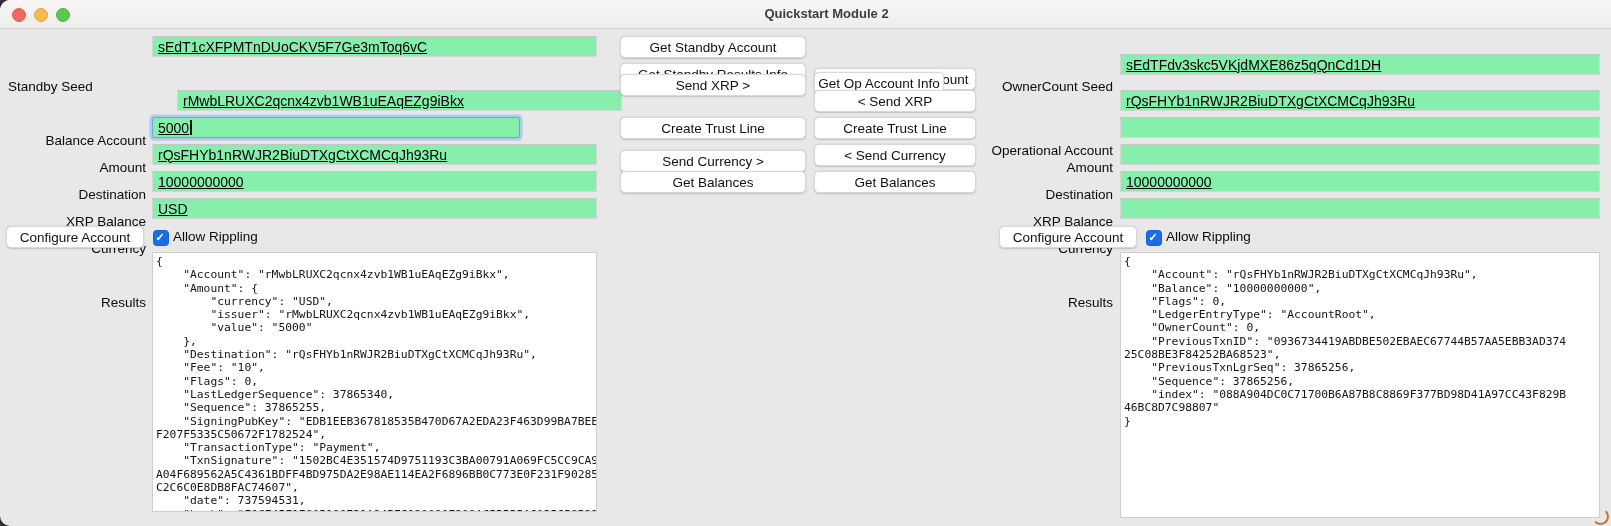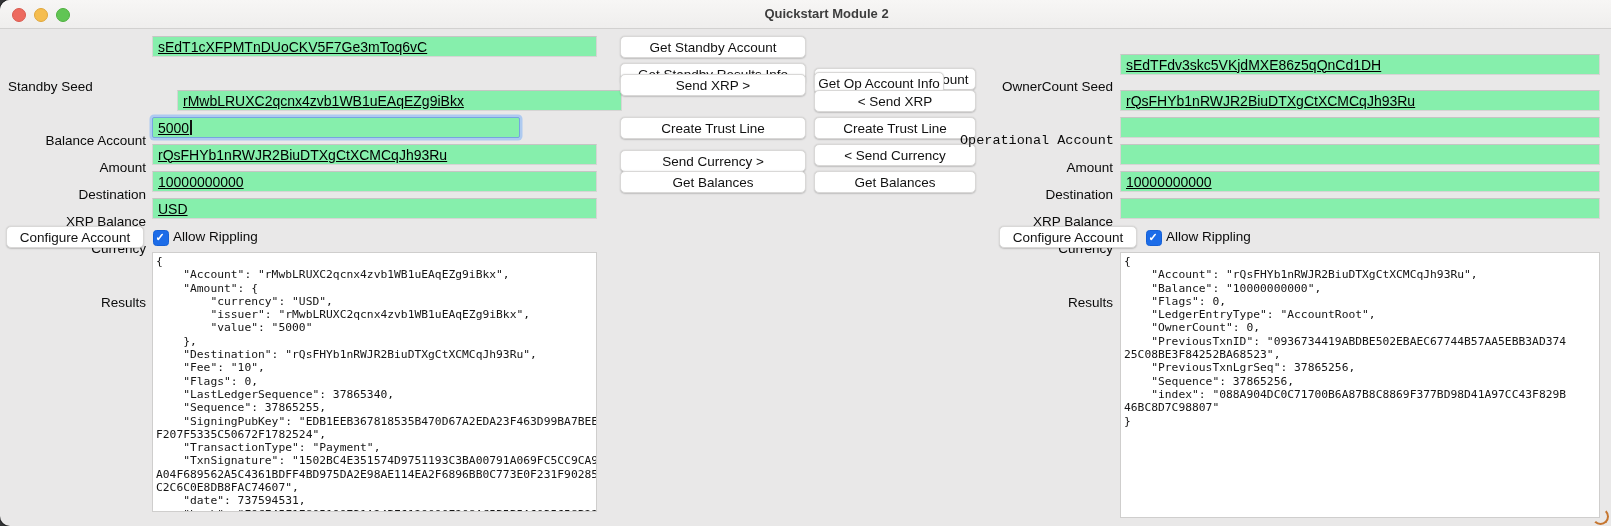--- a/index.html
+++ b/index.html
@@ -110,21 +110,21 @@
   <div class="btn" style="left:814px;top:36px;width:162px;margin-top:32px;">Get Operational Account</div>
   <div class="btn" style="left:814px;top:72px;width:130px;">Get Op Account Info</div>
   <div class="btn" style="left:814px;top:90px;width:162px;">&lt; Send XRP</div>
   <div class="btn" style="left:814px;top:117px;width:162px;">Create Trust Line</div>
   <div class="btn" style="left:814px;top:144px;width:162px;">&lt; Send Currency</div>
   <div class="btn" style="left:814px;top:171px;width:162px;">Get Balances</div>
 
   <div class="lbl" style="left:960px;top:36px;width:153px;">OwnerCount Seed</div>
   <div class="field" style="left:1120px;top:36px;width:480px;margin-top:18px;">sEdTFdv3skc5VKjdMXE86z5qQnCd1DH</div>
 
-  <div class="lbl" style="left:960px;top:90px;width:153px;font-family:Liberation Mono, monospace;">Operational Account</div>
+  <div class="lbl" style="left:960px;top:100px;width:153px;">Operational Account</div>
   <div class="field" style="left:1120px;top:90px;width:480px;">rQsFHYb1nRWJR2BiuDTXgCtXCMCqJh93Ru</div>
 
   <div class="lbl" style="left:960px;top:117px;width:153px;">Amount</div>
   <div class="field" style="left:1120px;top:117px;width:480px;"></div>
 
   <div class="lbl" style="left:960px;top:144px;width:153px;">Destination</div>
   <div class="field" style="left:1120px;top:144px;width:480px;"></div>
 
   <div class="lbl" style="left:960px;top:171px;width:153px;">XRP Balance</div>
   <div class="field" style="left:1120px;top:171px;width:480px;">10000000000</div>

